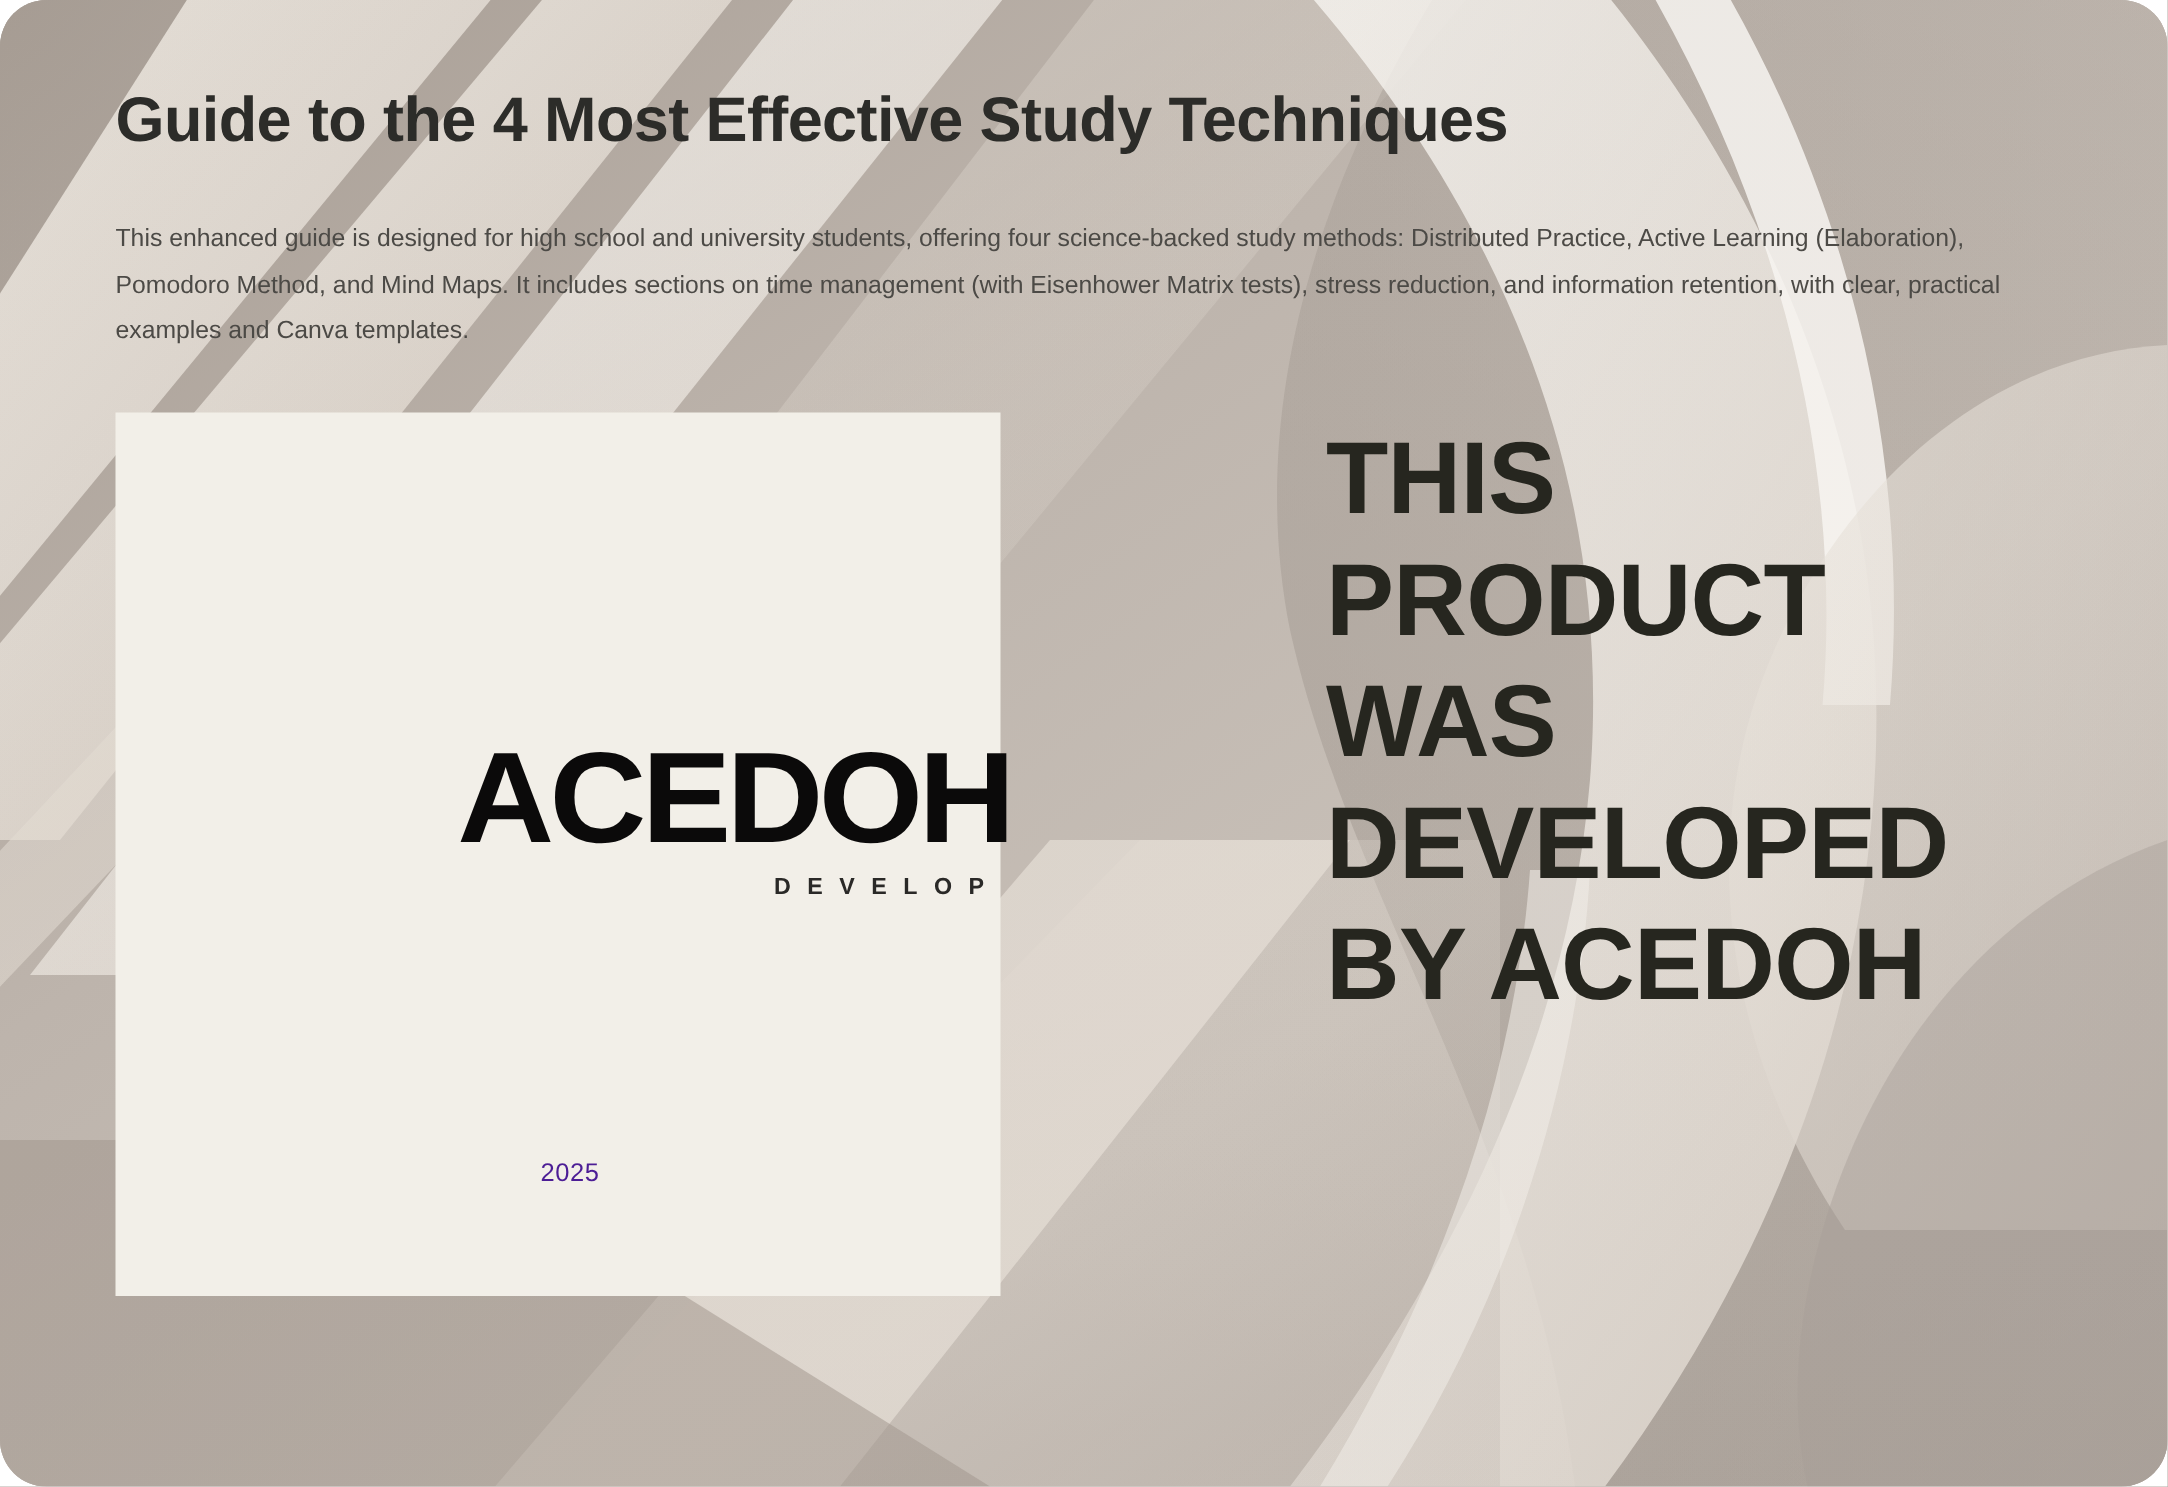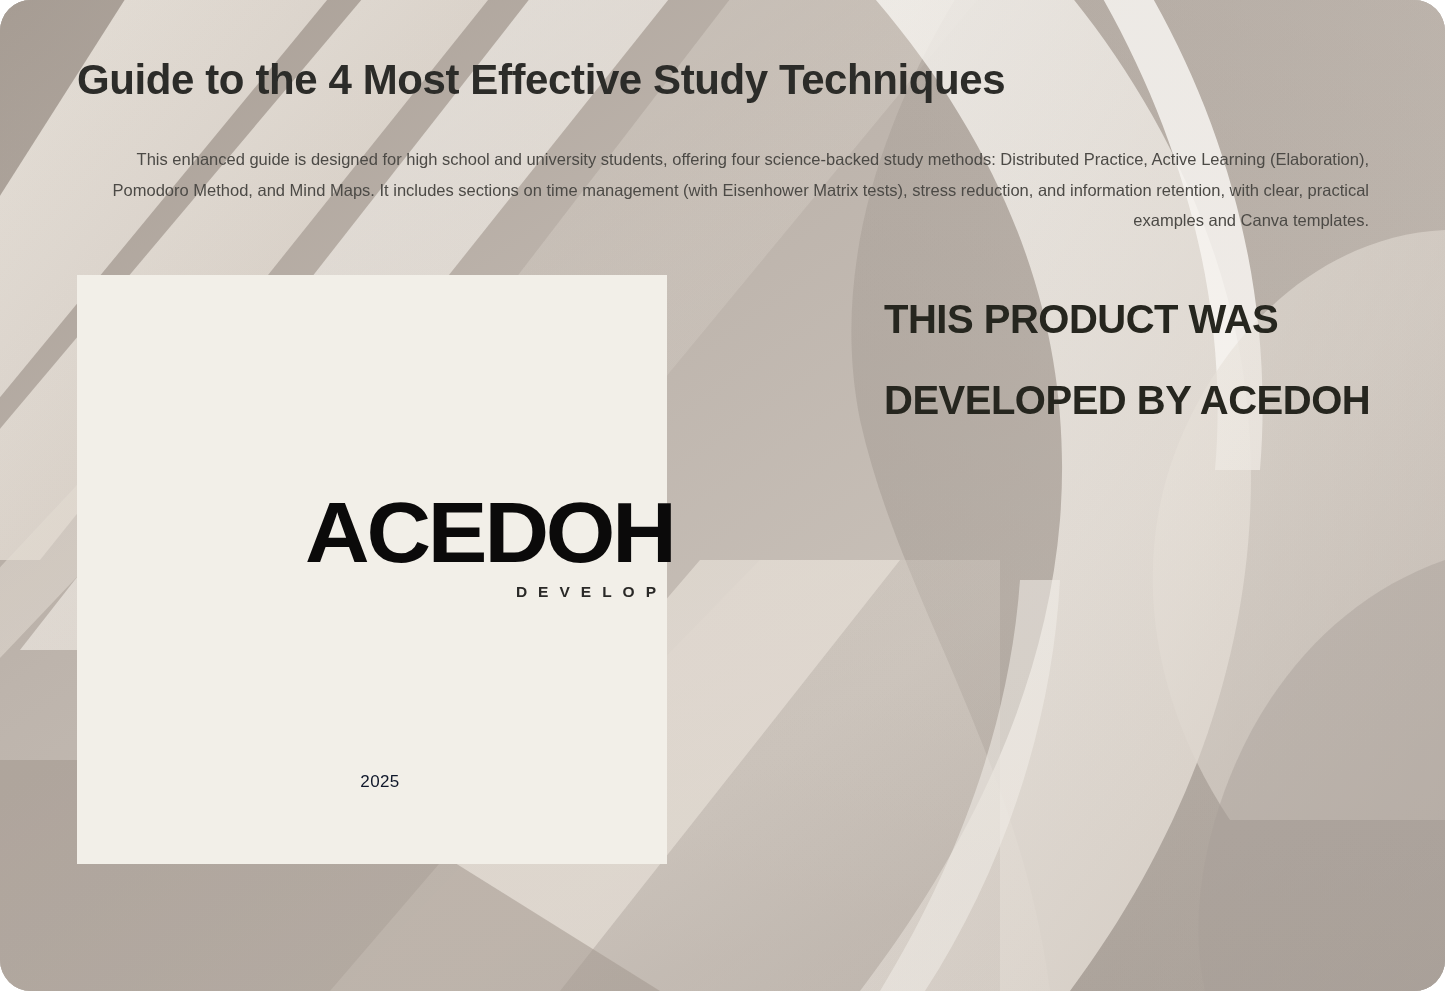--- a/index.html
+++ b/index.html
@@ -35,21 +35,20 @@
   }
 
   .page-desc {
     position:absolute;
     left:77px; top:144px;
     width:1292px;
     font-size:16.5px;
     font-weight:normal;
     color:#4c4a46;
     line-height:30.5px;
-    text-align:right;
   }
 
   
   .logo-card {
     position:absolute;
     left:77px; top:275px;
     width:590px; height:589px;
     background:#f2efe8;
   }
   .logo-lockup {
@@ -75,31 +74,31 @@
     letter-spacing:11px;
     text-indent:11px;
     color:#2a2927;
     margin-left:28px;
   }
   .logo-year {
     position:absolute;
     left:0; right:0; bottom:72px;
     text-align:center;
     font-size:17px;
-    color:#0f172a;
+    color:#4c1d95;
     letter-spacing:0.4px;
     padding-left:16px;
   }
 
   
   .promo-headline {
     position:absolute;
     left:884px; top:279px;
     width:500px;
-    font-size:40px;
+    font-size:68px;
     font-weight:bold;
     line-height:81px;
     letter-spacing:-0.5px;
     color:#26261f;
     text-transform:uppercase;
   }
 </style>
 </head>
 <body>
 

